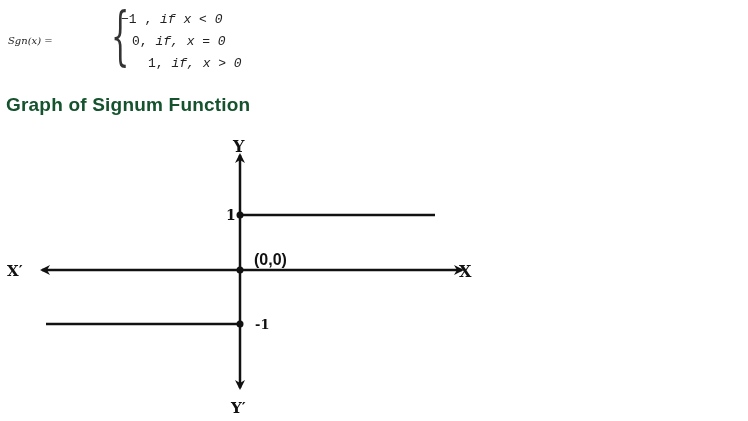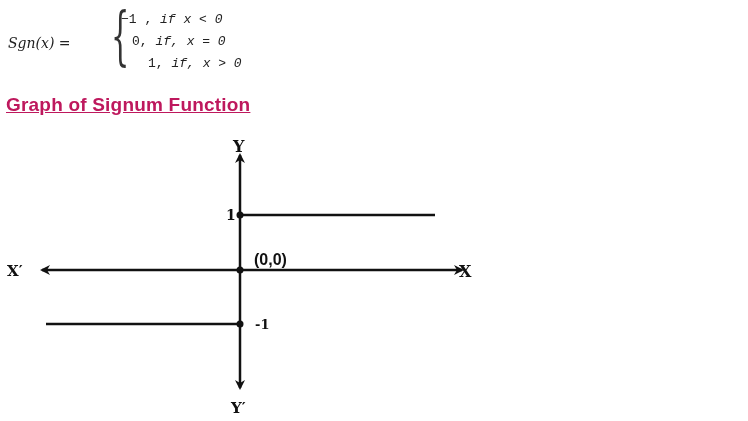--- a/index.html
+++ b/index.html
@@ -1,22 +1,22 @@
 <!DOCTYPE html>
 <html><head>
   <meta charset="utf-8">
   <style>
     html, body { margin: 0; padding: 0; background: #ffffff; }
     body { width: 748px; height: 421px; position: relative; overflow: hidden; }
     .formula { position: absolute; left: 8px; top: 8px; width: 250px; height: 70px; }
-    .formula .lhs { position: absolute; left: 0; top: 27px; font-family: "DejaVu Serif", serif; font-style: italic; font-size: 14px; color: #222; }
+    .formula .lhs { position: absolute; left: 0; top: 27px; font-family: "DejaVu Serif", serif; font-style: italic; font-size: 10px; color: #222; }
     .formula .brace { position: absolute; left: 103px; top: -4px; font-family: "DejaVu Serif", serif; font-size: 64px; font-weight: 200; color: #333; transform: scaleX(0.45); transform-origin: left top; line-height: 1; }
     .formula .case { position: absolute; font-family: Liberation Mono, monospace; font-size: 13px; color: #222; white-space: pre; }
     .formula .case i { font-style: italic; }
-    .title { position: absolute; left: 6px; top: 94px; font-family: "Liberation Sans", sans-serif; font-weight: bold; font-size: 19px; color: #be185d; letter-spacing: 0.2px; text-decoration: underline; }
+    .title { position: absolute; left: 6px; top: 94px; font-family: "Liberation Sans", sans-serif; font-weight: bold; font-size: 19px; color: #14532d; letter-spacing: 0.2px; }
     svg.graph { position: absolute; left: 0; top: 0; }
     .lbl { font-family: "DejaVu Serif", serif; font-weight: bold; fill: #111; }
     .lbl-sans { font-family: "Liberation Sans", sans-serif; font-weight: bold; fill: #111; }
   </style>
 </head>
 <body>
 
 <div class="formula">
   <span class="lhs">Sgn(x) =</span>
   <span class="brace">{</span>

